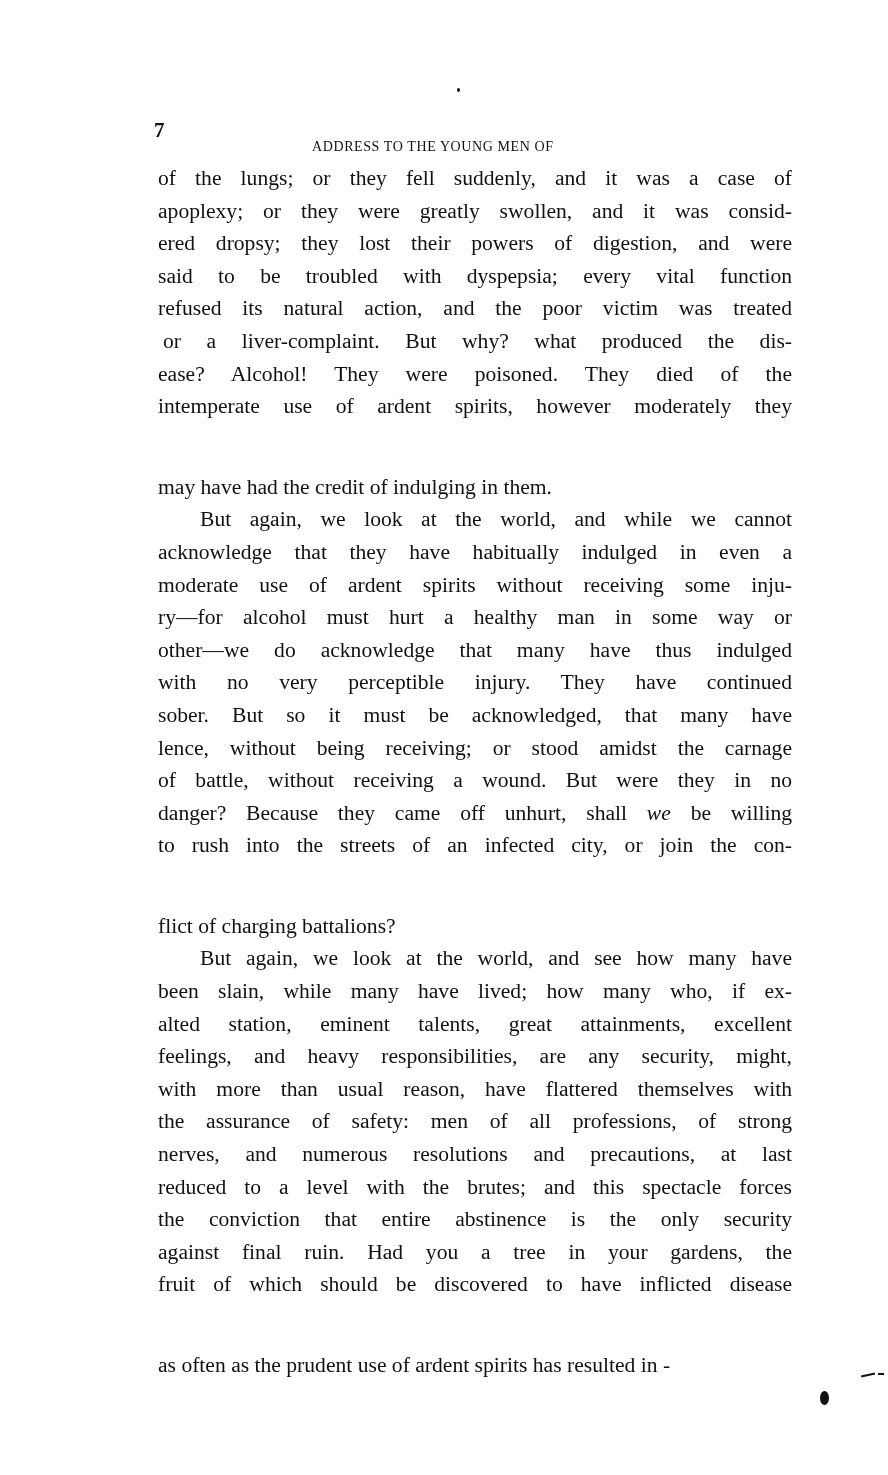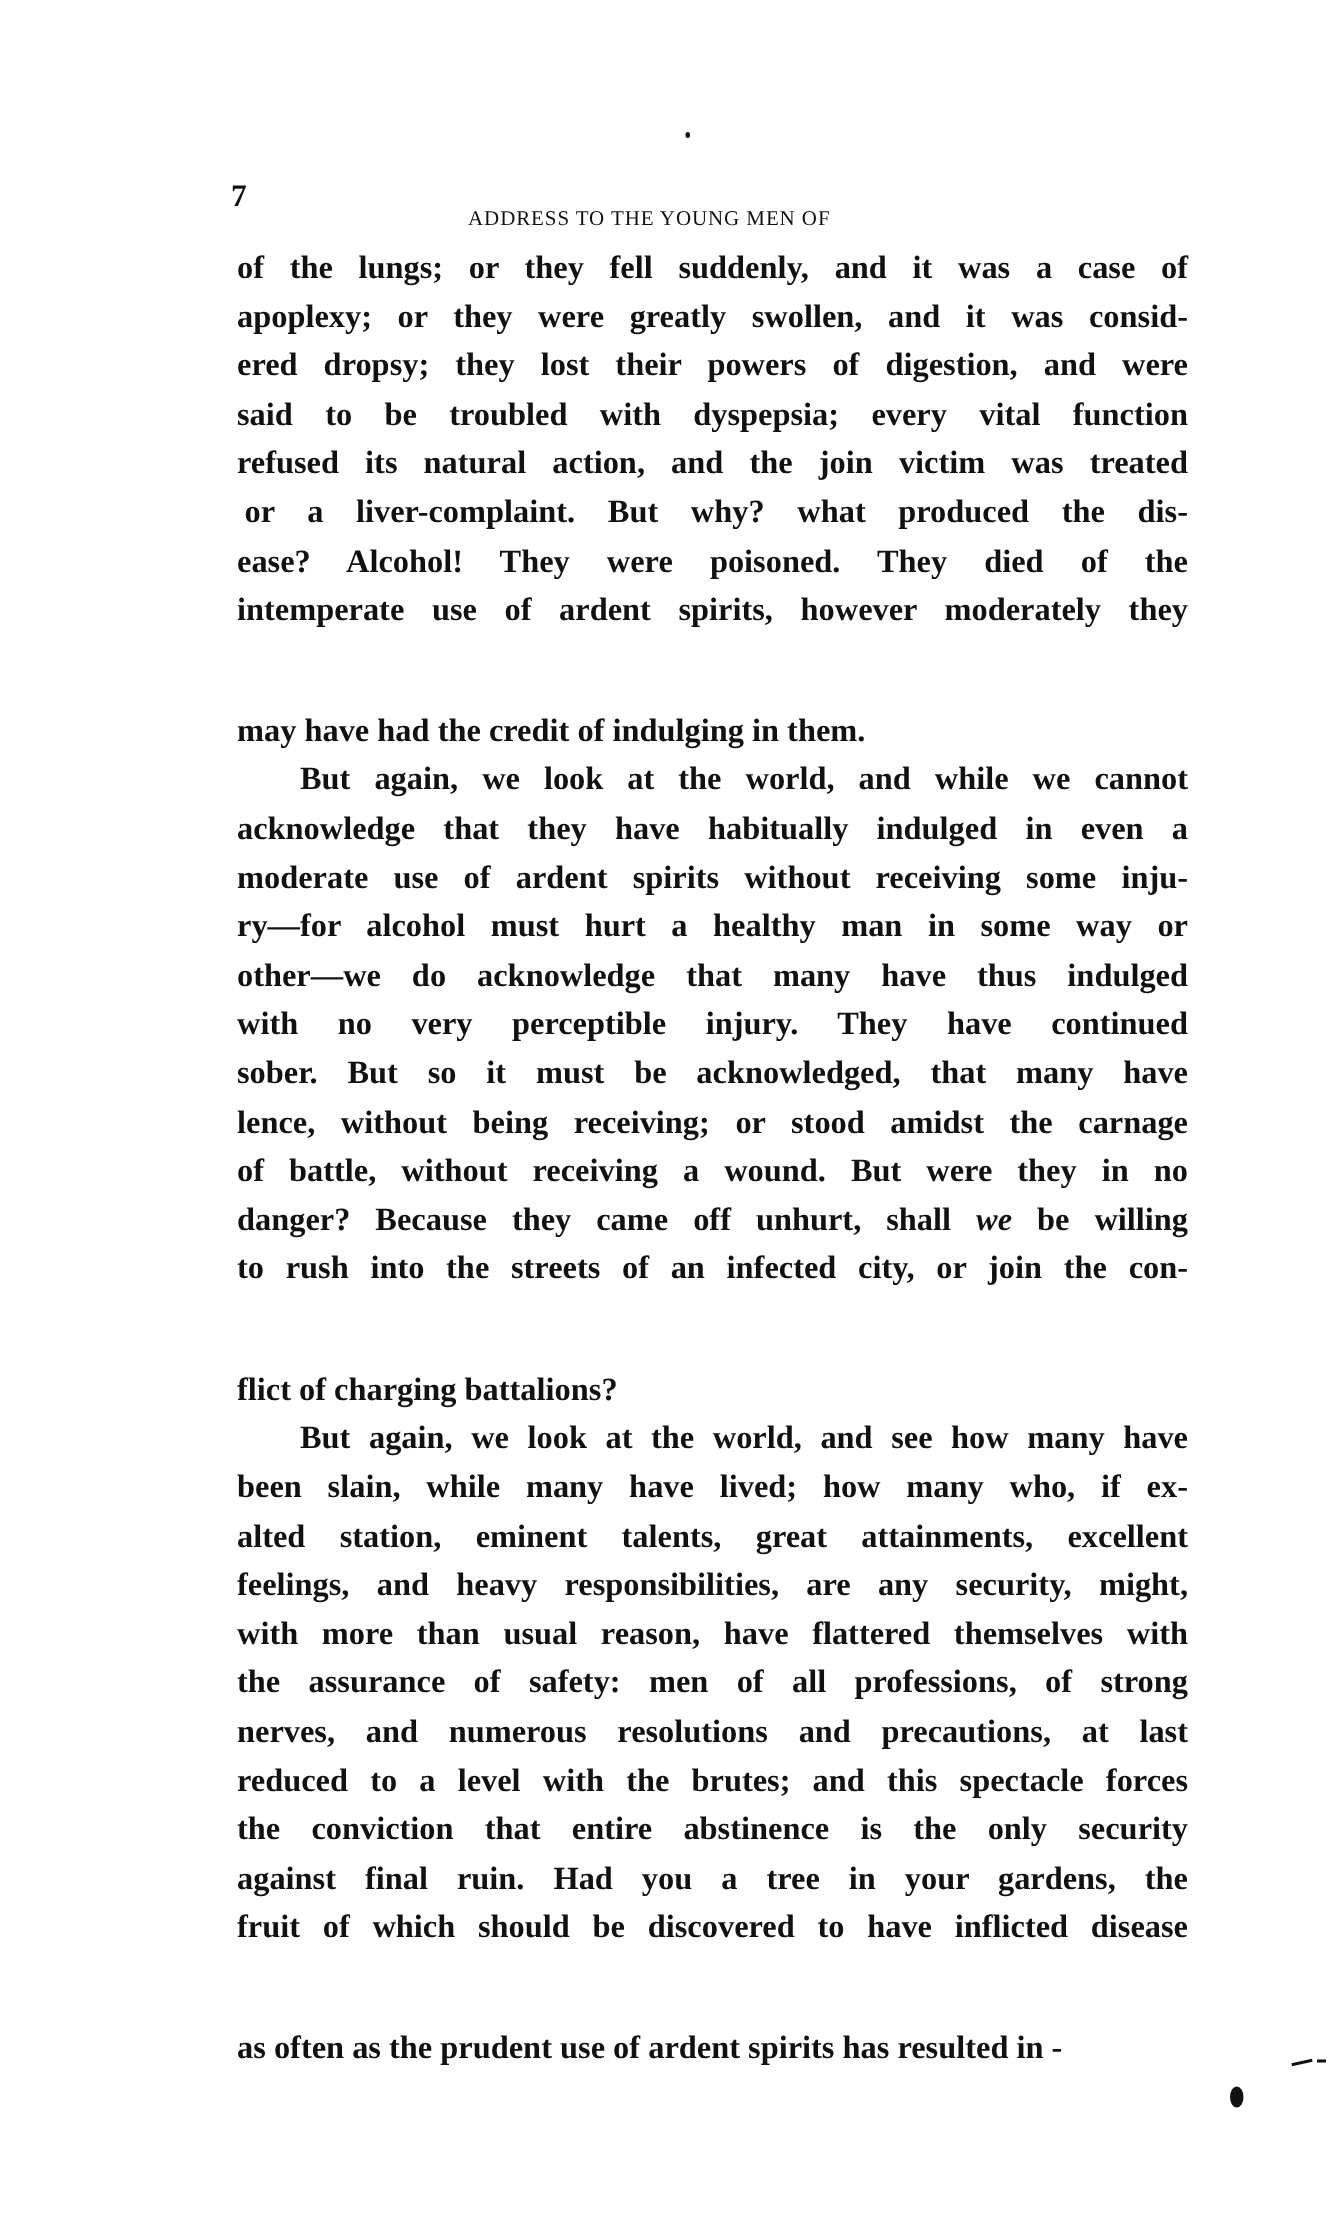--- a/index.html
+++ b/index.html
@@ -15,21 +15,21 @@
       position: absolute; left: 0; top: 0; font-size: 21px; font-weight: bold;
     }
     .running-title {
       position: absolute; left: 158px; top: 4px; font-size: 14px;
       letter-spacing: 0.6px; text-transform: uppercase; margin-top: 17px;
     }
     .body-text {
       position: absolute; top: 162px; left: 158px; width: 634px;
       font-size: 21.6px; line-height: 32.6px;
     }
-    .line { display: block; white-space: nowrap; text-align: justify; text-align-last: justify; height: 32.6px; font-weight: bold; }
+    .line { display: block; white-space: nowrap; text-align: justify; text-align-last: justify; height: 32.6px; }
     .line.last { text-align-last: left; margin-top: 48px; }
     .line.indent { padding-left: 42px; }
     .line.offset { padding-left: 5px; }
     em { font-style: italic; }
     .corner-mark { position: absolute; left: 861px; top: 1374px; width: 14px; height: 2px; background: #111; transform: rotate(-12deg); }
     .corner-mark2 { position: absolute; left: 878px; top: 1373px; width: 6px; height: 2px; background: #111; }
     .blot { position: absolute; left: 820px; top: 1391px; width: 9px; height: 14px; background: #111; border-radius: 50%; }
   </style>
 </head>
 <body>
@@ -39,21 +39,21 @@
 <div class="running-head">
   <span class="page-number">7</span>
   <span class="running-title">ADDRESS TO THE YOUNG MEN OF</span>
 </div>
 
 <div class="body-text" id="body-text">
     <span class="line">of the lungs; or they fell suddenly, and it was a case of</span>
     <span class="line">apoplexy; or they were greatly swollen, and it was consid-</span>
     <span class="line">ered dropsy; they lost their powers of digestion, and were</span>
     <span class="line">said to be troubled with dyspepsia; every vital function</span>
-    <span class="line">refused its natural action, and the join victim was treated</span>
+    <span class="line">refused its natural action, and the poor victim was treated</span>
     <span class="line offset">or a liver-complaint.  But why? what produced the dis-</span>
     <span class="line">ease?  Alcohol!  They were poisoned.  They died of the</span>
     <span class="line">intemperate use of ardent spirits, however moderately they</span>
     <span class="line last">may have had the credit of indulging in them.</span>
     <span class="line indent">But again, we look at the world, and while we cannot</span>
     <span class="line">acknowledge that they have habitually indulged in even a</span>
     <span class="line">moderate use of ardent spirits without receiving some inju-</span>
     <span class="line">ry—for alcohol must hurt a healthy man in some way or</span>
     <span class="line">other—we do acknowledge that many have thus indulged</span>
     <span class="line">with no very perceptible injury.  They have continued</span>

